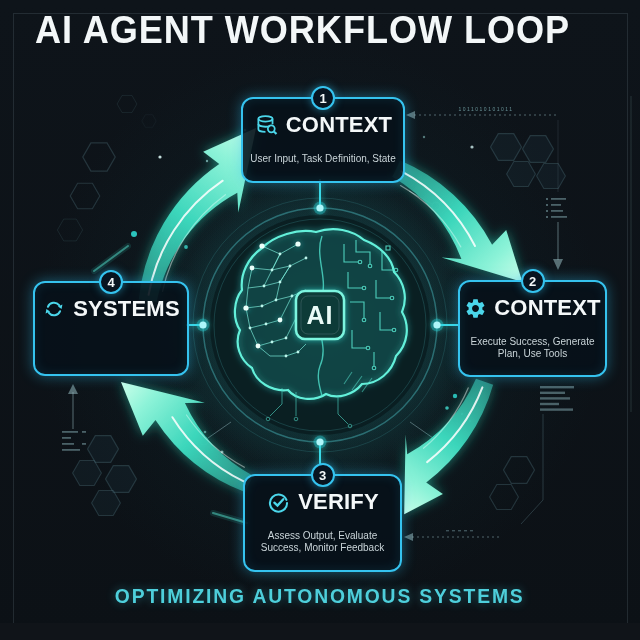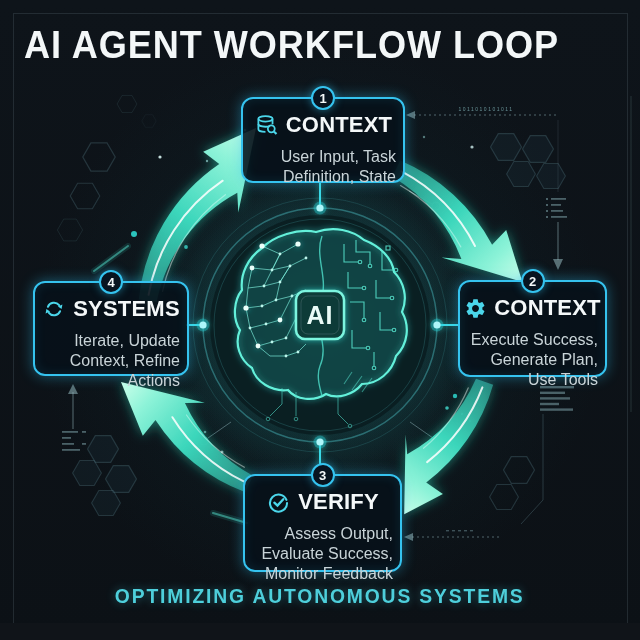--- a/index.html
+++ b/index.html
@@ -7,37 +7,37 @@
     width:640px;height:640px;position:relative;overflow:hidden;
     font-family:"Liberation Sans",sans-serif;
     background:
       radial-gradient(circle at 320px 325px, rgba(24,105,104,.38), rgba(24,105,104,0) 36%),
       radial-gradient(circle at 320px 325px, rgba(16,64,70,.28), rgba(16,64,70,0) 62%),
       linear-gradient(#0e141a,#0c1116);
   }
   .frame{position:absolute;left:13px;top:13px;width:613px;height:609px;
     border:1px solid rgba(150,175,185,.16);pointer-events:none;}
   .bottom-strip{position:absolute;left:0;top:623px;width:640px;height:17px;background:#101419;}
-  .main-title{position:absolute;top:24px;left:0;width:584px;text-align:center;z-index:4;}
+  .main-title{position:absolute;top:9px;left:0;width:584px;text-align:right;z-index:4;}
   .main-title span{display:inline-block;transform:scaleX(.95);font-size:38px;font-weight:800;
     color:#f3f7f8;letter-spacing:1px;white-space:nowrap;}
   .footer-caption{position:absolute;top:584px;left:0;width:640px;text-align:center;z-index:4;}
   .footer-caption span{display:inline-block;transform:scaleX(.92);font-size:21px;font-weight:700;
     color:#4ecfdb;letter-spacing:2px;white-space:nowrap;text-shadow:0 0 10px rgba(60,200,215,.45);}
   .scene{position:absolute;left:0;top:0;z-index:1;}
   .step-card{position:absolute;z-index:3;border:2px solid #35c3ef;border-radius:12px;
     background:rgba(7,17,26,.9);
     box-shadow:0 0 14px rgba(45,190,235,.45), inset 0 0 12px rgba(45,190,235,.12);}
   .badge{position:absolute;top:-13px;left:50%;margin-left:-12px;width:24px;height:24px;border-radius:50%;
     border:2px solid #35c3ef;background:#081420;color:#f4f8f9;font-size:13px;font-weight:700;
     display:flex;align-items:center;justify-content:center;box-sizing:border-box;
     box-shadow:0 0 8px rgba(45,190,235,.55);}
   .title-row{display:flex;align-items:center;justify-content:center;gap:7px;margin-top:13px;}
   .step-title{font-weight:800;font-size:22px;color:#f4f8f9;letter-spacing:.2px;white-space:nowrap;}
-  .step-desc{color:#c9d4d8;font-size:16px;line-height:1.24;text-align:right;margin-top:9px;padding:0 7px;}
+  .step-desc{color:#c9d4d8;font-size:10px;line-height:1.24;text-align:center;margin-top:15px;padding:0 7px;}
   .card-context{left:241px;top:97px;width:160px;height:82px;}
   .card-action{left:458px;top:280px;width:145px;height:93px;}
   .card-verify{left:243px;top:474px;width:155px;height:94px;}
   .card-repeat{left:33px;top:281px;width:152px;height:91px;}
   .icon{flex:0 0 auto;}
 </style>
 </head>
 <body>
 
 <div class="frame"></div>
@@ -371,18 +371,17 @@
         <path d="M5.9,9.8 A6.5,6.5 0 0 1 17.1,8.2"></path>
         <path d="M18.1,14.2 A6.5,6.5 0 0 1 6.9,15.8"></path>
       </g>
       <g fill="#4bd6ea">
         <polygon points="19.6,11.9 15.9,9.4 20.4,7.4"></polygon>
         <polygon points="4.4,12.1 8.1,14.6 3.6,16.6"></polygon>
       </g>
     </svg>
     <span class="step-title">SYSTEMS</span>
   </div>
-  <div class="step-desc">Iterate, Update Context, Refine Actions</div>
 </div>
 
 <div class="footer-caption">
   <span>OPTIMIZING AUTONOMOUS SYSTEMS</span>
 </div>
 
 </body></html>

